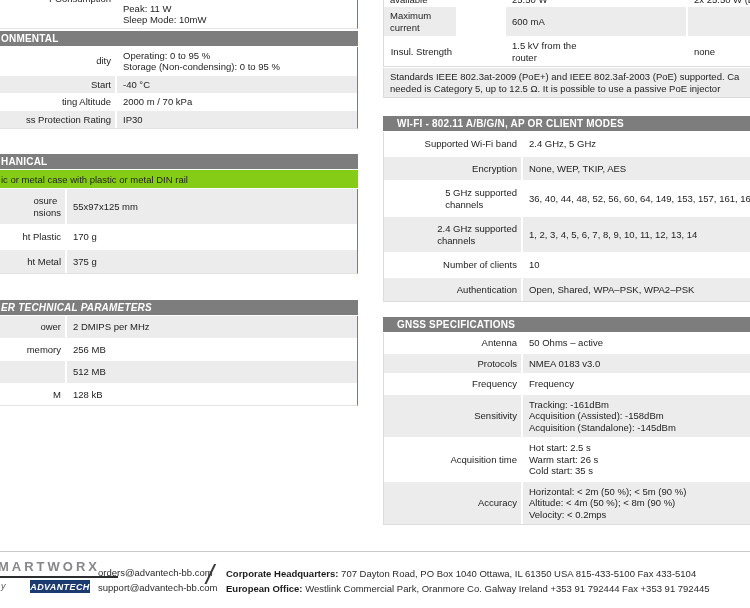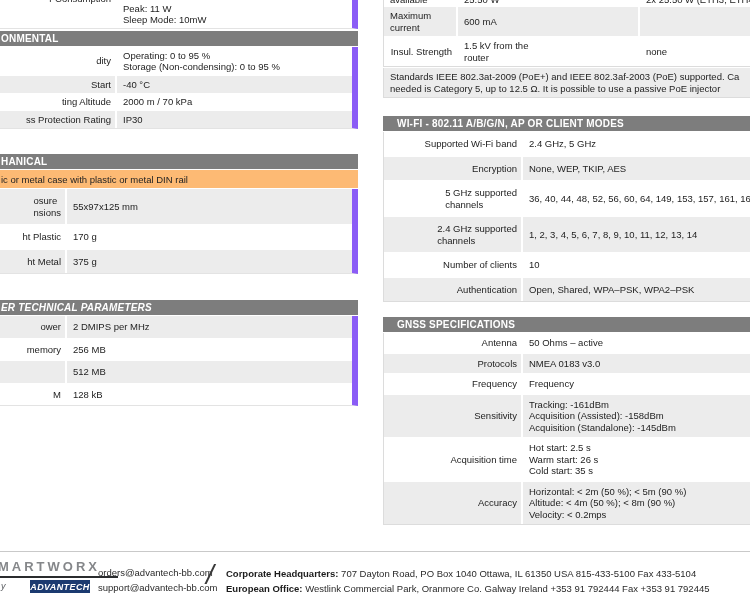--- a/index.html
+++ b/index.html
@@ -16,35 +16,35 @@
 
   .tbl{display:flex;flex-direction:column;gap:1px;}
   .row{display:flex;gap:2px;align-items:stretch;}
   .row>div{background:#fff;white-space:pre-line;line-height:11.5px;
            display:flex;flex-direction:column;justify-content:center;}
   .row.shade>div{background:#ececec;}
   .cell-label{flex:0 0 auto;align-items:flex-end;}
   .cell-value{flex:1 1 auto;}
 
   
-  .t-left{border-right:6px solid #8b5cf6;border-bottom:1px solid #e3e3e3;}
+  .t-left{border-right:1px solid #8b5cf6;border-bottom:1px solid #e3e3e3;}
   .t-power .cell-label,.t-env .cell-label{width:110px;padding:2.5px 4px 2.5px 1px;}
   .t-power .cell-value,.t-env .cell-value{padding:2.5px 6px;}
   .t-mech .cell-label{width:60px;padding:6px 4px 6px 1px;}
   .t-mech .cell-value{padding:0 6px;}
   .t-tech .cell-label{width:60px;padding:5px 4px 5px 1px;}
   .t-tech .cell-value{padding:5px 6px;}
   .t-power .clipped .cell-label{justify-content:flex-start;}
   .t-power .clipped .cell-label span{display:block;transform:translateY(-10px);}
-  .note-line{padding:4px 0 3px 1px;line-height:11.5px;background:#fdba74;}
+  .note-line{padding:4px 0 3px 1px;line-height:11.5px;background:#84cc16;}
 
   
   .t-right{border-left:1px solid #dcdcdc;border-bottom:1px solid #dcdcdc;}
   .t-poe .cell-label{width:62px;padding:3px 4px 3px 6px;}
-  .t-poe .cell-mid{width:168px;padding:3px 6px;flex:0 0 auto;}
+  .t-poe .cell-mid{width:168px;padding:3px 6px;flex:0 0 auto;margin-left:48px;}
   .t-poe .cell-value{padding:3px 6px;}
   .t-poe .clipped{height:18px;overflow:hidden;}
   .t-poe .clipped>div{justify-content:flex-end;padding-bottom:1px;}
   .t-poe .row-note>div{padding:3px 6px;}
   .t-wifi .cell-label{width:127px;padding:6px 4px 6px 6px;}
   .t-wifi .cell-value{padding:6px 6px;}
   .t-gnss .cell-label{width:127px;padding:4px 4px 4px 6px;}
   .t-gnss .cell-value{padding:4px 6px;}
 
   

